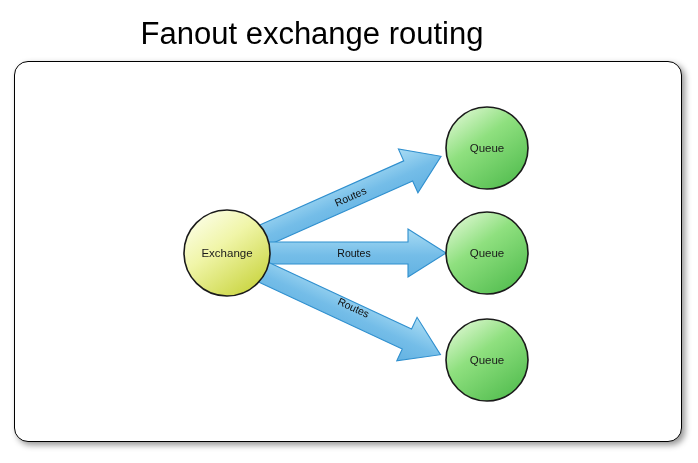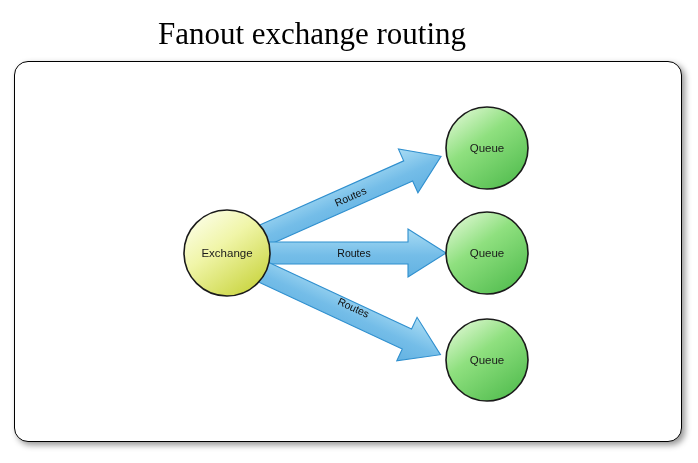--- a/index.html
+++ b/index.html
@@ -18,21 +18,21 @@
     position: relative;
     width: 698px;
     height: 463px;
   }
   #diagram-title {
     position: absolute;
     left: 0;
     top: 15px;
     width: 624px;
     text-align: center;
-    font-family: Liberation Serif, serif;
+    font-family: Liberation Sans, sans-serif;
     font-size: 31px;
     font-weight: 400;
     color: #000000;
     letter-spacing: 0px;
     line-height: 38px;
     white-space: nowrap;
   }
   #diagram-frame {
     position: absolute;
     left: 14px;

